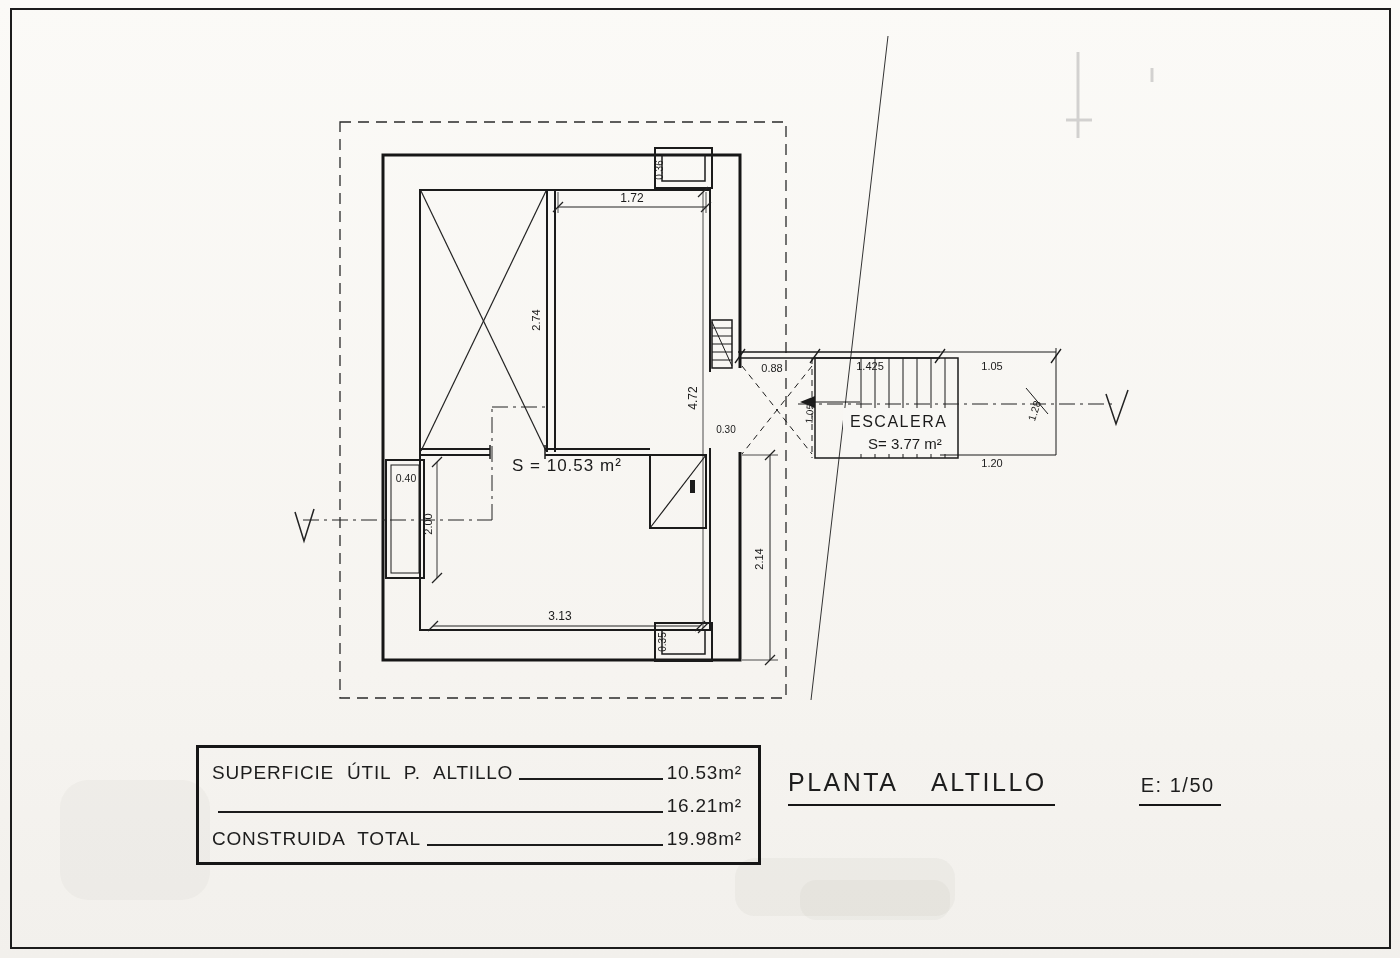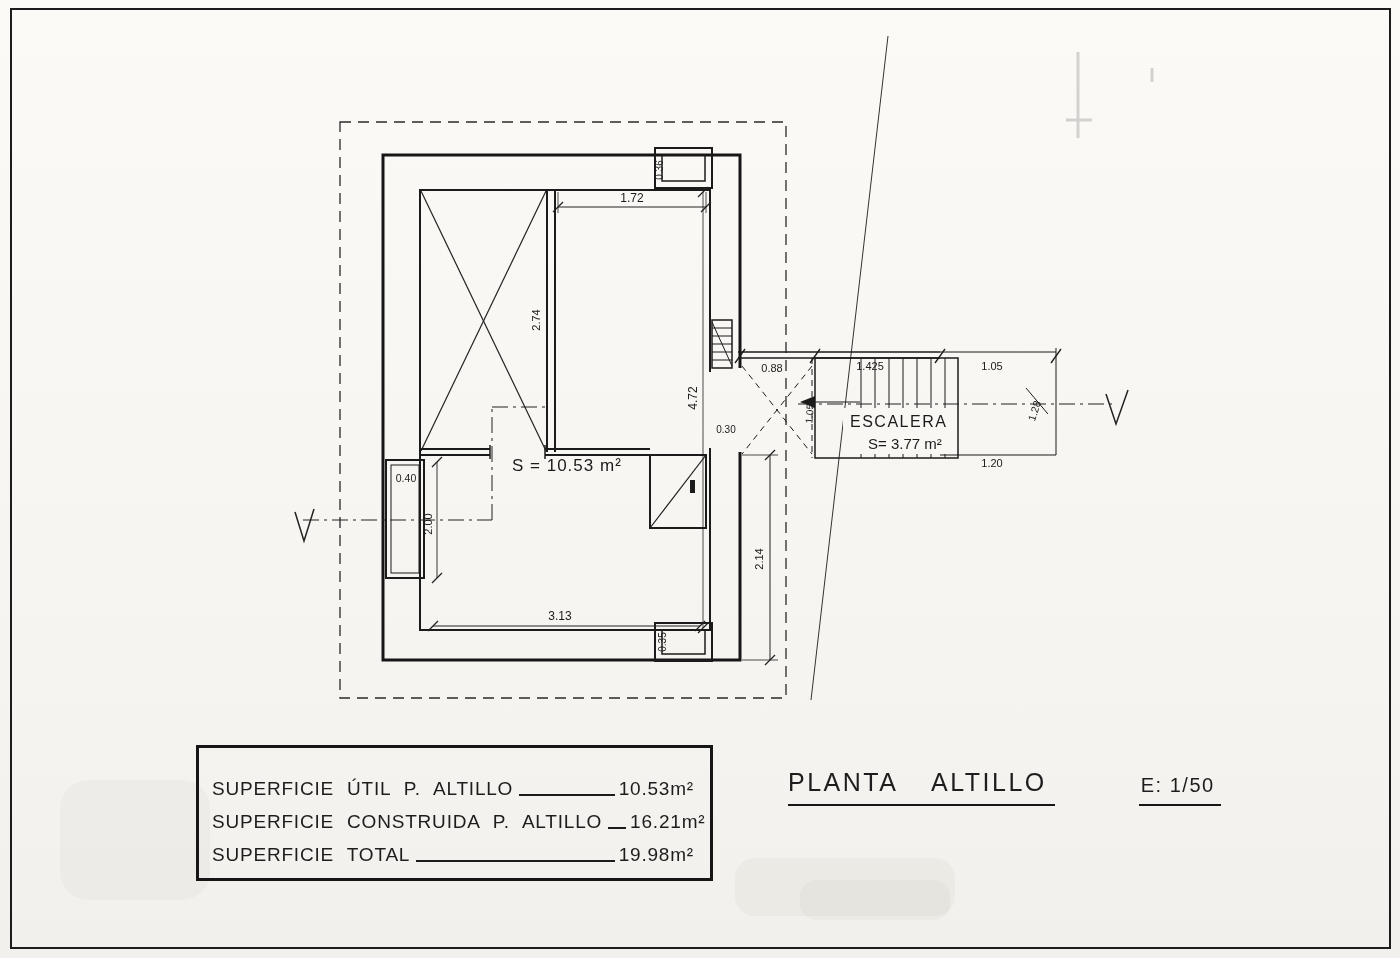--- a/index.html
+++ b/index.html
@@ -17,23 +17,23 @@
   }
   .frame {
     position: absolute; left: 10px; top: 8px;
     width: 1381px; height: 941px;
     border: 2px solid #1c1c1c;
   }
   svg.plan { position: absolute; left: 0; top: 0; }
   svg text { font-family: "Liberation Sans", sans-serif; fill: #1b1b1b; }
 
   .area-table {
-    position: absolute; left: 196px; top: 745px; width: 517px;
+    position: absolute; left: 196px; top: 745px; width: 565px;
     border: 3px solid #161616;
-    padding: 20px 16px 11px 13px;
+    padding: 4px 16px 11px 13px;
   }
   .trow {
     display: flex; align-items: flex-end;
     height: 33px;
     font-size: 19px; letter-spacing: 0.8px; word-spacing: 7px;
     white-space: nowrap;
   }
   .tlabel { padding-bottom: 1px; }
   .tleader {
     flex: 1; min-width: 18px;
@@ -209,26 +209,25 @@
     <text x="813" y="414" font-size="10" text-anchor="middle" transform="rotate(-85 813 414)">1.05</text>
   </svg>
 
   <div class="area-table">
     <div class="trow">
       <span class="tlabel">SUPERFICIE ÚTIL P. ALTILLO</span>
       <span class="tleader"></span>
       <span class="tvalue">10.53m²</span>
     </div>
     <div class="trow">
-      <span class="tlabel">SUPERFICIE CONSTRUIDA P. ALTILLO</span>
       <span class="tleader"></span>
       <span class="tvalue">16.21m²</span>
     </div>
     <div class="trow">
-      <span class="tlabel">SUPERFICIE TOTAL</span>
+      <span class="tlabel">CONSTRUIDA TOTAL</span>
       <span class="tleader"></span>
       <span class="tvalue">19.98m²</span>
     </div>
   </div>
 
   <div class="titleblock">
     <span class="tb-title">PLANTA  ALTILLO</span>
     <span class="tb-scale">E: 1/50</span>
   </div>
 

